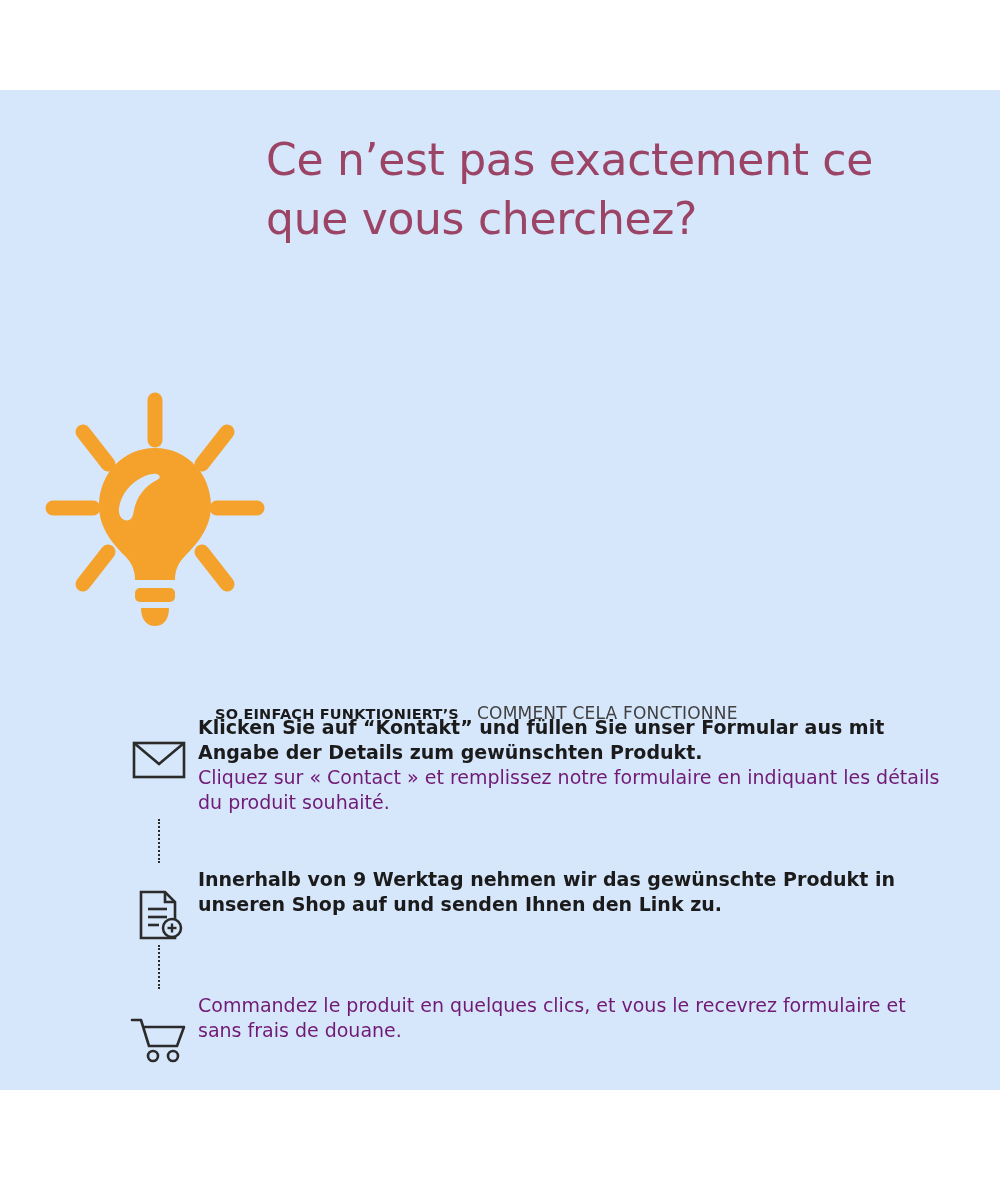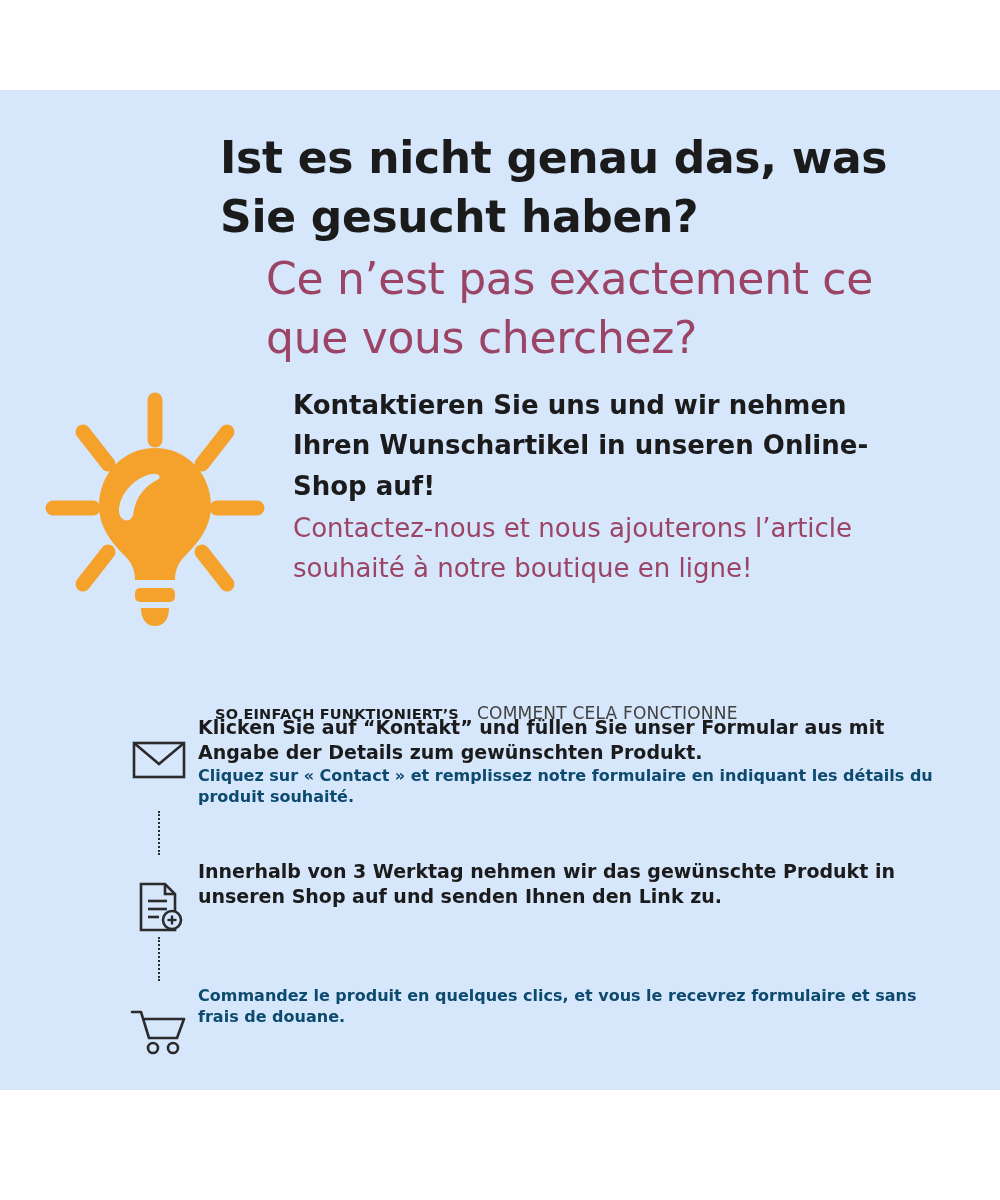--- a/index.html
+++ b/index.html
@@ -130,45 +130,44 @@
   }
   .step-de {
     font-family: "DejaVu Sans", sans-serif;
     font-weight: bold;
     font-size: 19px;
     line-height: 1.32;
     color: #1b1b1b;
   }
   .step-fr {
     font-family: "DejaVu Sans", sans-serif;
-    font-weight: bold;
-    font-size: 16px;
+    font-weight: normal;
+    font-size: 19px;
     line-height: 1.32;
-    color: #0c4a6e;
+    color: #701a75;
   }
   .dotted-connector {
     width: 78px;
     height: 52px;
     display: flex;
     justify-content: center;
     align-items: center;
   }
   .dotted-line {
     width: 0;
     height: 44px;
     border-left: 2px dotted #2b2b2b;
   }
 </style>
 </head>
 <body>
 
 <div class="banner">
 
   <div class="headline-block">
-    <div class="headline-de">Ist es nicht genau das, was Sie gesucht haben?</div>
     <div class="headline-fr">Ce n’est pas exactement ce que vous cherchez?</div>
   </div>
 
   <div class="bulb-wrap">
     <svg width="230" height="260" viewBox="0 0 230 260">
       <g fill="none" stroke="#f5a22d" stroke-width="15" stroke-linecap="round">
         <line x1="120" y1="20" x2="120" y2="60"></line>
         <line x1="48" y1="52" x2="73" y2="84"></line>
         <line x1="192" y1="52" x2="167" y2="84"></line>
         <line x1="18" y1="128" x2="58" y2="128"></line>
@@ -176,24 +175,20 @@
         <line x1="48" y1="204" x2="73" y2="172"></line>
         <line x1="192" y1="204" x2="167" y2="172"></line>
       </g>
       <path d="M120 68 C 88 68, 64 94, 64 126 C 64 148, 78 164, 90 176 C 98 184, 100 192, 100 200 L 140 200 C 140 192, 142 184, 150 176 C 162 164, 176 148, 176 126 C 176 94, 152 68, 120 68 Z" fill="#f5a22d"></path>
       <path d="M110 96 C 96 102, 86 114, 84 128 C 83 136, 88 142, 94 140 C 99 138, 98 132, 100 126 C 104 112, 114 104, 122 100 C 128 97, 124 90, 110 96 Z" fill="#d6e6fb"></path>
       <rect x="100" y="208" width="40" height="14" rx="5" fill="#f5a22d"></rect>
       <path d="M106 228 L134 228 C134 240, 128 246, 120 246 C112 246, 106 240, 106 228 Z" fill="#f5a22d"></path>
     </svg>
   </div>
 
-  <div class="intro-block">
-    <div class="intro-de">Kontaktieren Sie uns und wir nehmen Ihren Wunschartikel in unseren Online-Shop auf!</div>
-    <div class="intro-fr">Contactez-nous et nous ajouterons l’article souhaité à notre boutique en ligne!</div>
-  </div>
 
   <div class="how-heading">
     <span class="how-de">SO EINFACH FUNKTIONIERT’S</span>
     <span class="how-fr">COMMENT CELA FONCTIONNE</span>
   </div>
 
   <div class="steps">
 
     <div class="step">
       <div class="step-icon">
@@ -219,21 +214,21 @@
           <path d="M32 3 L32 13 L42 13" fill="none" stroke="#2b2b2b" stroke-width="2.6"></path>
           <line x1="15" y1="20" x2="34" y2="20" stroke="#2b2b2b" stroke-width="2.6"></line>
           <line x1="15" y1="28" x2="34" y2="28" stroke="#2b2b2b" stroke-width="2.6"></line>
           <line x1="15" y1="36" x2="26" y2="36" stroke="#2b2b2b" stroke-width="2.6"></line>
           <circle cx="39" cy="39" r="9" fill="#d6e6fb" stroke="#2b2b2b" stroke-width="2.6"></circle>
           <line x1="39" y1="34.5" x2="39" y2="43.5" stroke="#2b2b2b" stroke-width="2.4"></line>
           <line x1="34.5" y1="39" x2="43.5" y2="39" stroke="#2b2b2b" stroke-width="2.4"></line>
         </svg>
       </div>
       <div class="step-text">
-        <div class="step-de">Innerhalb von 3 Werktag nehmen wir das gewünschte Produkt in unseren Shop auf und senden Ihnen den Link zu.</div>
+        <div class="step-de">Innerhalb von 9 Werktag nehmen wir das gewünschte Produkt in unseren Shop auf und senden Ihnen den Link zu.</div>
       </div>
     </div>
 
     <div class="dotted-connector">
       <div class="dotted-line"></div>
     </div>
 
     <div class="step">
       <div class="step-icon">
         <svg width="58" height="48" viewBox="0 0 58 48">

